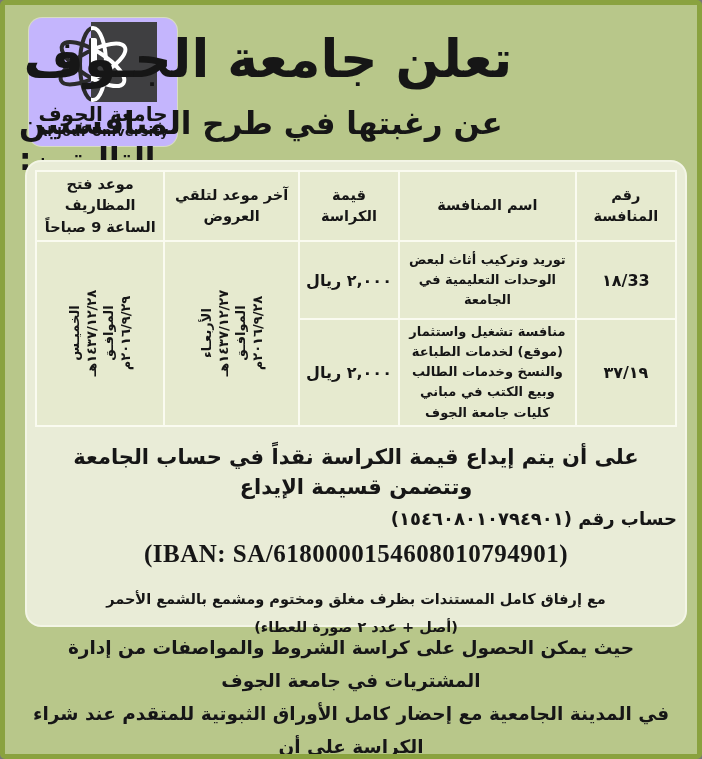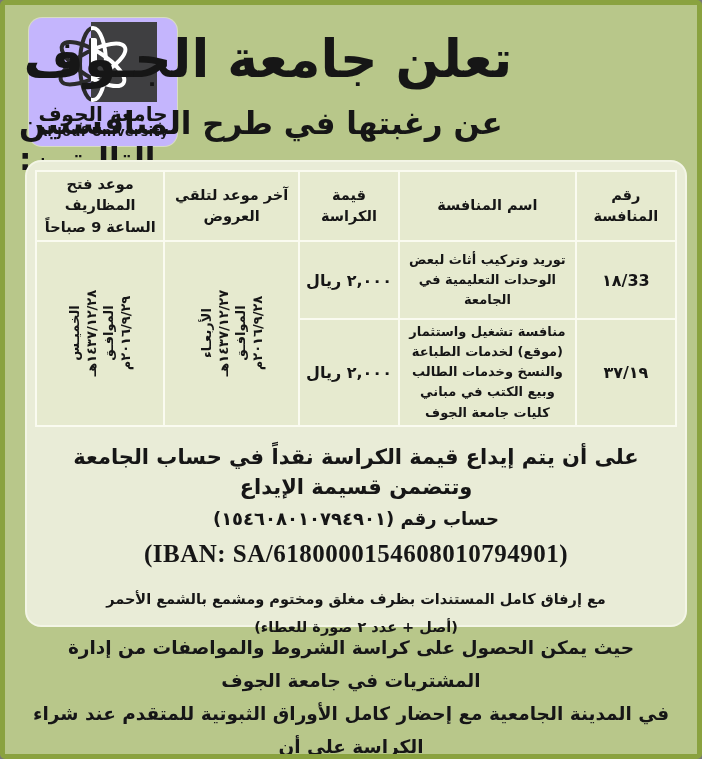--- a/index.html
+++ b/index.html
@@ -52,21 +52,21 @@
   .rot{
     position:absolute;left:50%;top:50%;
     transform:translate(-50%,-50%) rotate(-90deg);
     width:215px;text-align:center;direction:rtl;
     font-size:13px;font-weight:bold;line-height:17px;white-space:nowrap;
   }
   
   .pay{text-align:center;font-weight:bold;direction:rtl;}
   .pay .l1{font-size:21px;margin-top:15px;line-height:30px;}
   .pay .l2{font-size:17px;line-height:34px;}
-  .pay .acct{font-size:18px;line-height:34px;}
+  .pay .acct{font-size:18px;line-height:34px;text-align:right;}
   .pay .iban{
     direction:ltr;font-family:"Liberation Serif","DejaVu Serif",serif;
     font-size:25px;font-weight:bold;line-height:36px;letter-spacing:.5px;
   }
   .pay .l5{font-size:14.5px;line-height:30px;margin-top:12px;}
   .pay .l6{font-size:14.5px;line-height:26px;}
   
   .footer{
     position:absolute;left:12px;right:12px;top:626px;
     text-align:center;font-weight:bold;font-size:18.5px;line-height:33px;

